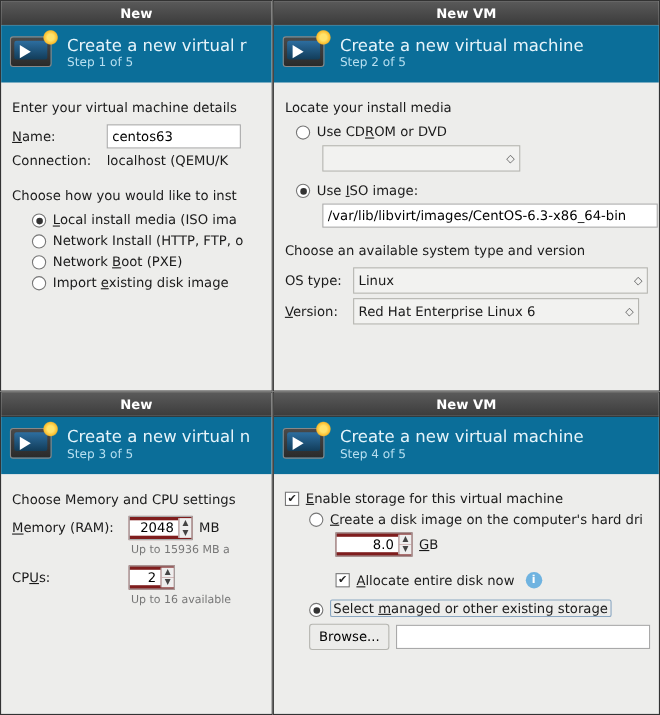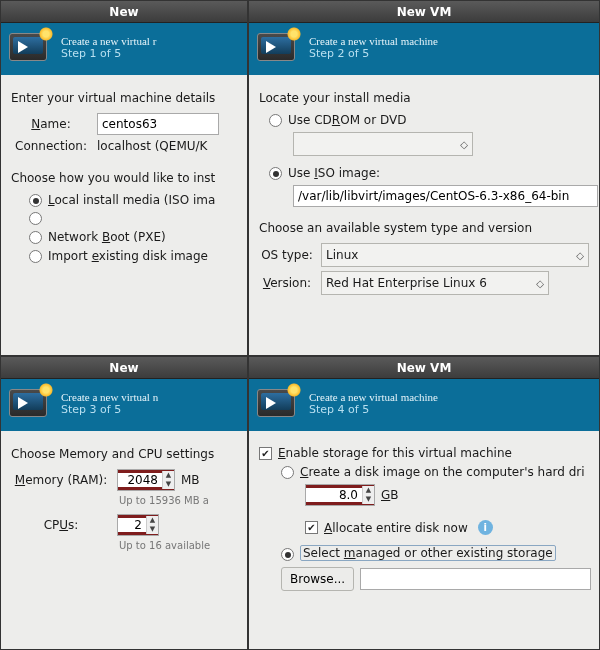--- a/index.html
+++ b/index.html
@@ -39,24 +39,23 @@
   }
   .header {
     background: #0b6e99;
     color: #fff;
     display: flex;
     align-items: center;
     padding: 6px 8px 10px 8px;
     gap: 10px;
   }
   .header-text .hdr-title {
-    font-size: 11px;
+    font-size: 15px;
     color: #e6f4fa;
     white-space: nowrap;
-    font-family: Liberation Serif, serif;
   }
   .header-text .hdr-step {
     font-size: 11px;
     color: #b7dff0;
   }
   .vm-icon {
     width: 42px; height: 36px;
     position: relative;
     flex-shrink: 0;
   }
@@ -81,21 +80,21 @@
     position:absolute; right:-2px; top:-2px; width:14px; height:14px;
     background: radial-gradient(circle,#ffe36b 30%,#fbbd2d 60%,rgba(251,189,45,0) 72%);
     border-radius:50%;
   }
   .body {
     padding: 10px 8px 8px 10px;
     color: #1a1a1a;
   }
   .section-label { margin: 6px 0 8px 0; }
   .row { display:flex; align-items:center; margin:4px 0; gap:6px; white-space:nowrap;}
-  .rlabel { text-align:center; min-width:80px; }
+  .rlabel { text-align:left; min-width:80px; }
   .radio-row { display:flex; align-items:flex-end; gap:6px; margin:5px 0 5px 18px; white-space:nowrap;}
   .check-row { display:flex; align-items:center; gap:6px; margin:5px 0; white-space:nowrap;}
   .u { text-decoration: underline; }
   input[type=text] {
     font: inherit;
     background:#fff; border:1px solid #a9a9a9; height:22px; padding:0 4px;
   }
   .combo, select {
     font: inherit;
     background:#f2f2f0; border:1px solid #b5b5b0; height:24px; padding:0 4px;
@@ -163,20 +162,21 @@
       <span class="rlabel">Connection:</span>
       <span>localhost (QEMU/K</span>
     </div>
     <div class="section-label" style="margin-top:18px">Choose how you would like to inst</div>
     <div class="radio-row">
       <span class="radio-circle on"></span>
       <span><span class="u">L</span><span>ocal install media (ISO ima</span></span>
     </div>
     <div class="radio-row">
       <span class="radio-circle"></span>
+      <span>Network Install (HTTP, FTP, o</span>
     </div>
     <div class="radio-row">
       <span class="radio-circle"></span>
       <span><span>Network </span><span class="u">B</span><span>oot (PXE)</span></span>
     </div>
     <div class="radio-row">
       <span class="radio-circle"></span>
       <span><span>Import </span><span class="u">e</span><span>xisting disk image</span></span>
     </div>
   </div>
@@ -219,21 +219,21 @@
     <div class="section-label">Choose an available system type and version</div>
     <div class="row">
       <span class="rlabel" style="min-width:56px">OS type:</span>
       <div class="combo" style="width:268px">
           <span>Linux</span>
           <span class="caret">◇</span>
         </div>
     </div>
     <div class="row">
       <span class="rlabel" style="min-width:56px"><span class="u">V</span><span>ersion:</span></span>
-      <div class="combo" style="width:228px">
+      <div class="combo" style="width:260px">
           <span>Red Hat Enterprise Linux 6</span>
           <span class="caret">◇</span>
         </div>
     </div>
   </div>
 </div>
 
 <div id="p3" class="pane">
   <div class="titlebar">New</div>
   <div class="header">

